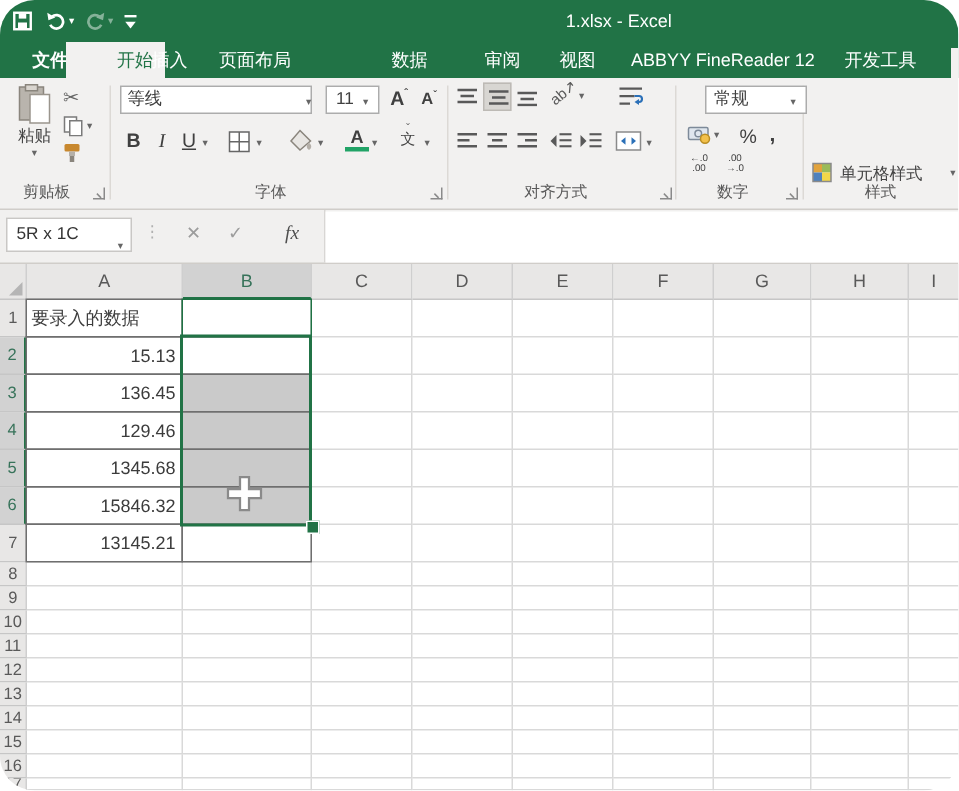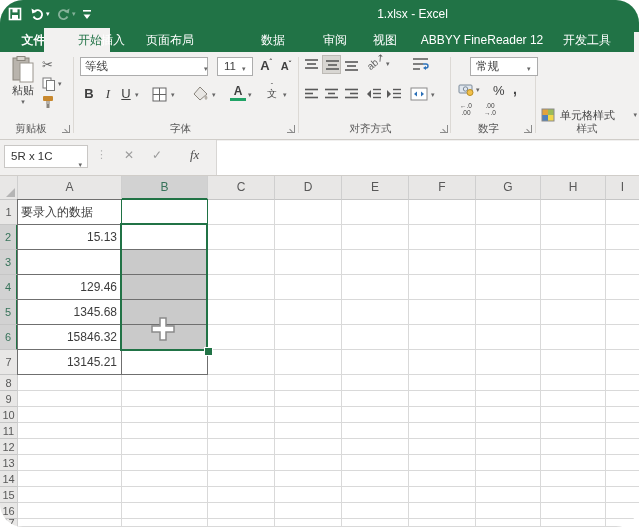--- a/index.html
+++ b/index.html
@@ -374,20 +374,21 @@
       <div class="cell" style="left: 606px; top: 24px; width: 34px; height: 25px; line-height: 25px;"></div>
       <div class="cell" style="left: 18px; top: 49px; width: 104px; height: 25px; line-height: 25px; text-align: right; padding: 0px 4px 0px 0px;">15.13</div>
       <div class="cell" style="left: 122px; top: 49px; width: 86px; height: 25px; line-height: 25px;"></div>
       <div class="cell" style="left: 208px; top: 49px; width: 67px; height: 25px; line-height: 25px;"></div>
       <div class="cell" style="left: 275px; top: 49px; width: 67px; height: 25px; line-height: 25px;"></div>
       <div class="cell" style="left: 342px; top: 49px; width: 67px; height: 25px; line-height: 25px;"></div>
       <div class="cell" style="left: 409px; top: 49px; width: 67px; height: 25px; line-height: 25px;"></div>
       <div class="cell" style="left: 476px; top: 49px; width: 65px; height: 25px; line-height: 25px;"></div>
       <div class="cell" style="left: 541px; top: 49px; width: 65px; height: 25px; line-height: 25px;"></div>
       <div class="cell" style="left: 606px; top: 49px; width: 34px; height: 25px; line-height: 25px;"></div>
+      <div class="cell" style="left: 18px; top: 74px; width: 104px; height: 25px; line-height: 25px; text-align: right; padding: 0px 4px 0px 0px;">136.45</div>
       <div class="cell" style="left: 122px; top: 74px; width: 86px; height: 25px; line-height: 25px; background: rgb(202, 202, 202);"></div>
       <div class="cell" style="left: 208px; top: 74px; width: 67px; height: 25px; line-height: 25px;"></div>
       <div class="cell" style="left: 275px; top: 74px; width: 67px; height: 25px; line-height: 25px;"></div>
       <div class="cell" style="left: 342px; top: 74px; width: 67px; height: 25px; line-height: 25px;"></div>
       <div class="cell" style="left: 409px; top: 74px; width: 67px; height: 25px; line-height: 25px;"></div>
       <div class="cell" style="left: 476px; top: 74px; width: 65px; height: 25px; line-height: 25px;"></div>
       <div class="cell" style="left: 541px; top: 74px; width: 65px; height: 25px; line-height: 25px;"></div>
       <div class="cell" style="left: 606px; top: 74px; width: 34px; height: 25px; line-height: 25px;"></div>
       <div class="cell" style="left: 18px; top: 99px; width: 104px; height: 25px; line-height: 25px; text-align: right; padding: 0px 4px 0px 0px;">129.46</div>
       <div class="cell" style="left: 122px; top: 99px; width: 86px; height: 25px; line-height: 25px; background: rgb(202, 202, 202);"></div>

